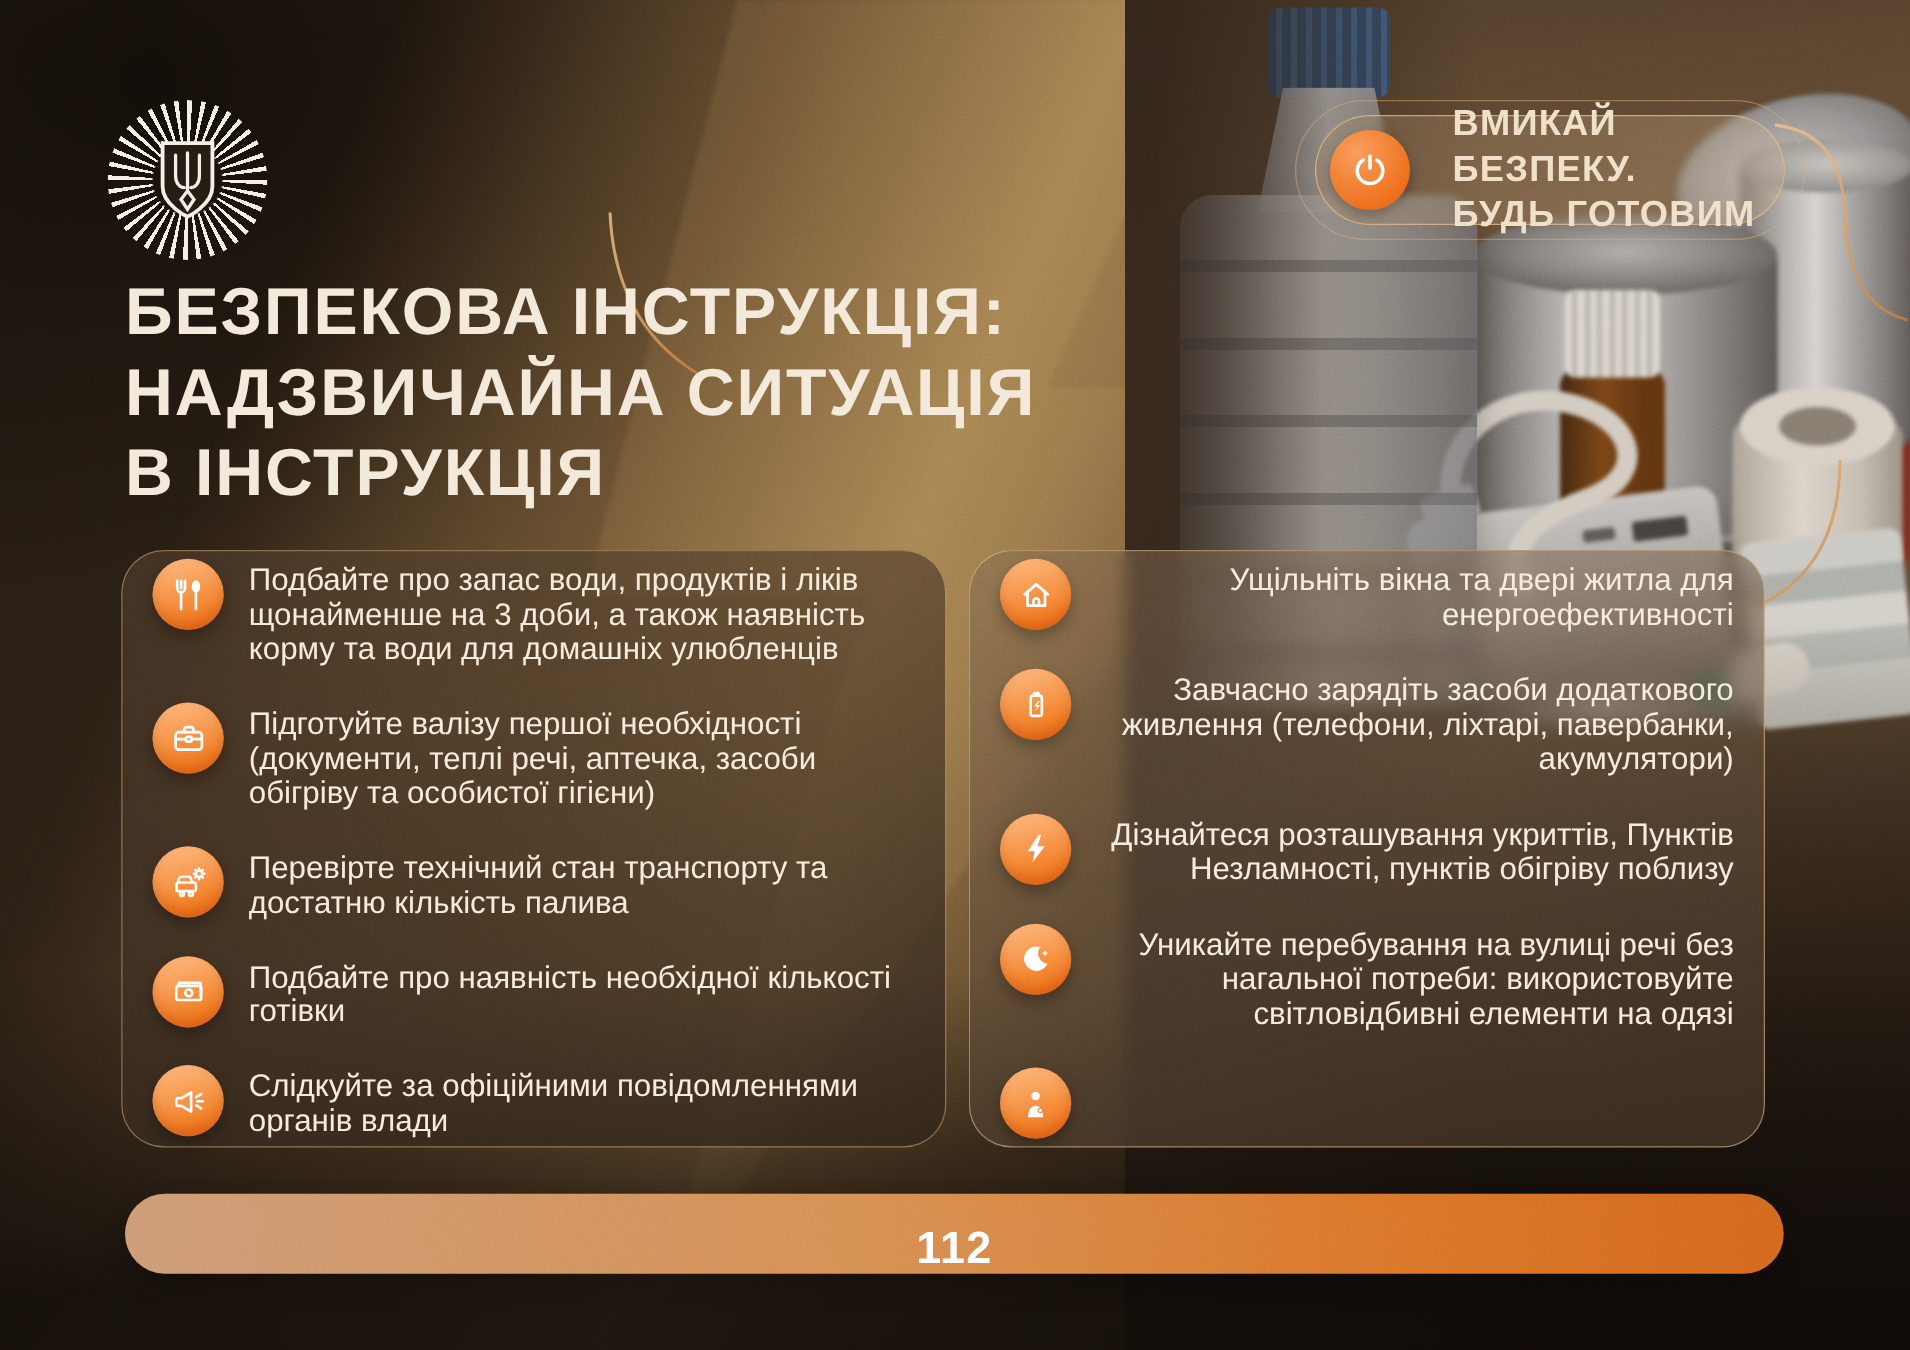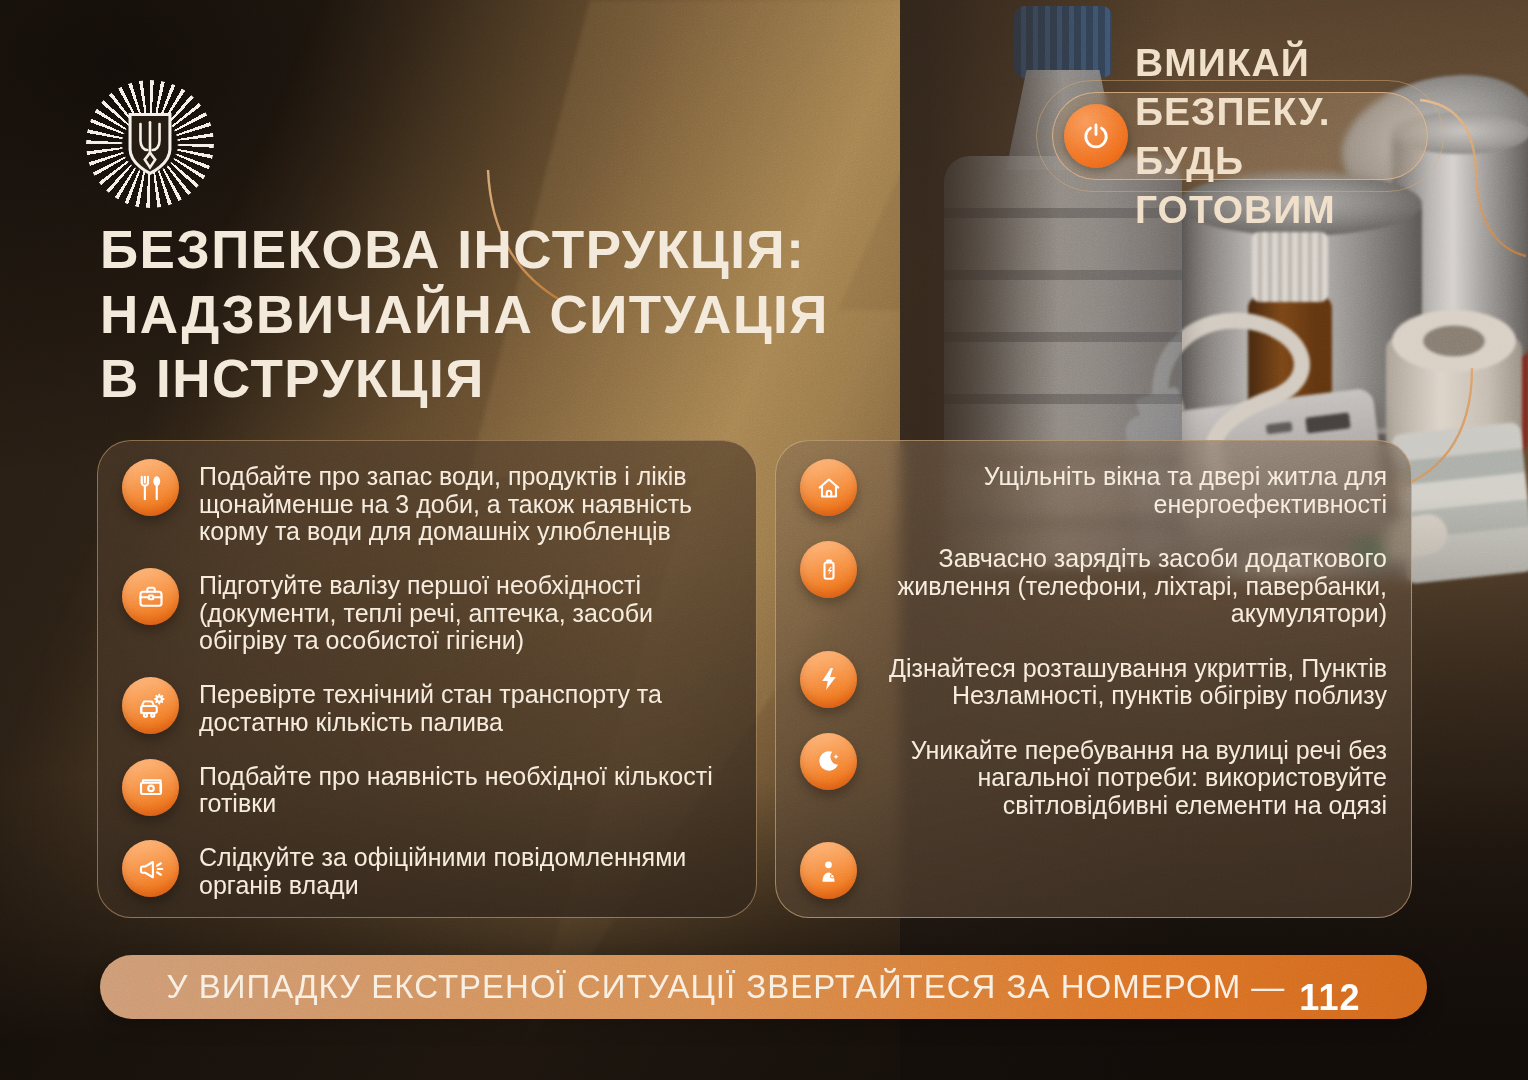--- a/index.html
+++ b/index.html
@@ -88,24 +88,24 @@
   .badge{position:absolute;left:1052px;top:92px;width:374px;height:86px;z-index:10;
     display:flex;align-items:center;border-radius:48px;
     background:linear-gradient(100deg, rgba(150,120,90,.38), rgba(210,180,145,.28));
     border:1.5px solid rgba(233,186,132,.75);
     -webkit-backdrop-filter:blur(3px);backdrop-filter:blur(3px);}
   .badge::before{content:"";position:absolute;inset:-13px -17px;border-radius:62px;
     border:1.5px solid rgba(225,172,112,.45);}
   .power-circle{flex:none;width:64px;height:64px;margin-left:11px;border-radius:50%;
     background:radial-gradient(circle at 35% 28%, #f8995a, #ef6c1c 70%, #d95a12 100%);
     display:flex;align-items:center;justify-content:center;box-shadow:0 4px 10px rgba(0,0,0,.3);}
-  .badge-text{margin-left:7px;color:#f0dfc8;font-size:39px;font-weight:700;letter-spacing:1px;line-height:1.26;}
+  .badge-text{margin-left:34px;color:#f0dfc8;font-size:29px;font-weight:700;letter-spacing:1px;line-height:1.26;}
   
   .panels{position:absolute;left:97px;top:440px;width:1315px;height:478px;display:flex;gap:18px;z-index:10;}
-  .panel{box-sizing:border-box;border-radius:34px;padding:18px 24px;display:flex;flex-direction:column;
+  .panel{box-sizing:border-box;border-radius:34px;padding:6px 24px;display:flex;flex-direction:column;
     justify-content:space-between;gap:14px;}
   .panel-left{flex:0 0 660px;
     background:linear-gradient(165deg, rgba(84,64,46,.58), rgba(48,37,27,.8));
     border:1.5px solid rgba(216,174,124,.5);}
   .panel-right{flex:1;
     background:linear-gradient(165deg, rgba(128,104,80,.5), rgba(72,56,41,.68));
     border:1.5px solid rgba(230,188,138,.55);
     -webkit-backdrop-filter:blur(7px);backdrop-filter:blur(7px);text-align:right;}
   .item{display:flex;align-items:flex-start;gap:20px;}
   .icon-circle{flex:none;width:57px;height:57px;border-radius:50%;
@@ -338,21 +338,20 @@
             <circle cx="14.6" cy="16.2" r="1.7" fill="#F0711F"></circle>
             <circle cx="14.6" cy="16.2" r="1.1" fill="#fff"></circle>
           </svg>
         </div>
       </div>
 
     </div>
   </div>
 
   <div class="footer">
-    <span class="footer-text">У ВИПАДКУ ЕКСТРЕНОЇ СИТУАЦІЇ ЗВЕРТАЙТЕСЯ ЗА НОМЕРОМ —</span>
     <span class="footer-number">112</span>
   </div>
 
   <svg class="layer grain" width="1528" height="1080">
     <filter id="noise">
       <feTurbulence type="fractalNoise" baseFrequency="0.8" numOctaves="2" stitchTiles="stitch"></feTurbulence>
       <feColorMatrix type="saturate" values="0"></feColorMatrix>
       <feComponentTransfer>
           <feFuncA type="linear" slope="0.5"></feFuncA>
         </feComponentTransfer>

